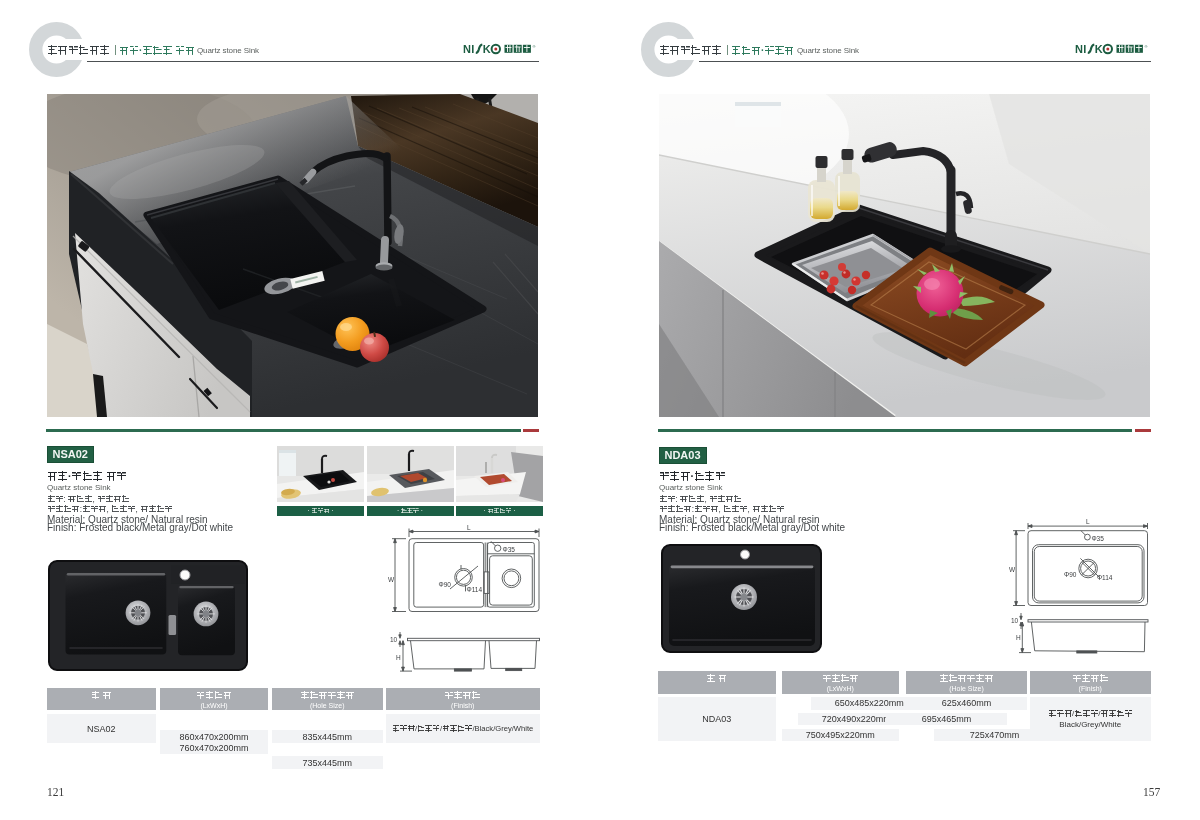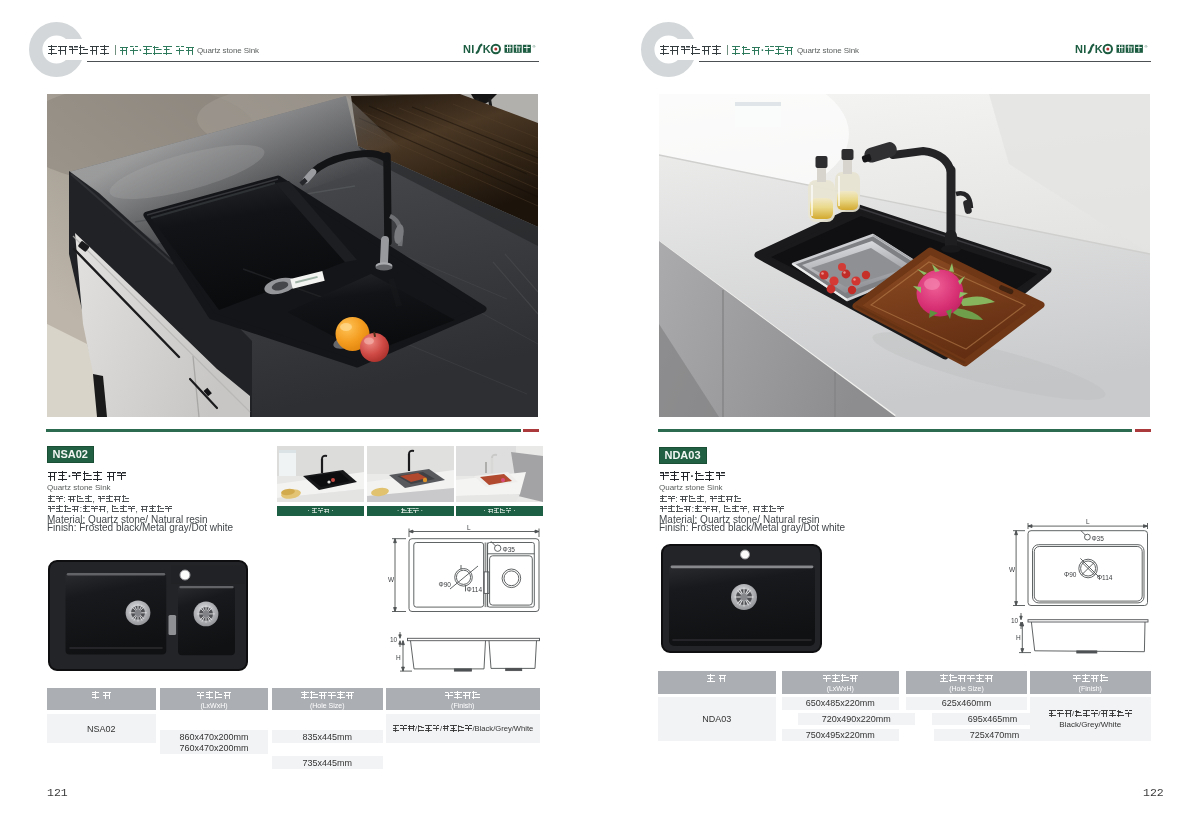--- a/index.html
+++ b/index.html
@@ -13,21 +13,21 @@
 .hdren{font-size:8px;letter-spacing:-0.1px;color:#5c615f}
 .mtitle{font-weight:bold;font-size:10.5px;color:#22262a}
 .men{font-size:8px;color:#585d5b}
 .minfo{font-size:8.2px;color:#43474a;line-height:10px}
 .minfoen{font-size:10px;color:#43474a;line-height:8.2px}
 .mbox{background:#226044;border:1px solid #1a4f36;color:#f2f6f3;font-size:11px;font-weight:bold;text-align:center;line-height:15px}
 .th{background:#abaeb3;color:#fff;text-align:center}
 .th .t1{font-size:9px;font-weight:bold;padding-top:3px}
 .th .t2{font-size:7px;margin-top:1px}
 .td{background:#f2f3f5;color:#333;font-size:9px;text-align:center;display:flex;align-items:center;justify-content:center}
-.pgnum{font-family:Liberation Mono, monospace;font-size:11.5px;color:#3a3a3a}
+.pgnum{font-family:Liberation Serif, serif;font-size:11.5px;color:#3a3a3a}
 .gbar{background:#1c5f45;color:#eef4ef;font-size:6.5px;text-align:center}
 </style></head>
 <body>
 
 <svg class="abs" style="left:25px;top:18px" width="64" height="64">
 <circle cx="31.5" cy="31.5" r="20.8" fill="none" stroke="#d3d7d9" stroke-width="13.4"></circle>
 <rect x="31.5" y="21" width="32" height="21" fill="#fff"></rect>
 </svg>
 
 <div class="abs hdrcn" style="left:47px;top:44px"><i class="j"></i><i class="j b"></i><i class="j c"></i><i class="j d"></i><i class="j b"></i><i class="j"></i></div>
@@ -684,27 +684,27 @@
     <div class="t1"><i class="j"></i><i class="j d"></i><i class="j b"></i><i class="j c"></i><i class="j"></i><i class="j b"></i></div>
     <div class="t2">(Hole Size)</div>
   </div>
 <div class="abs th" style="left:1030px;top:670.6px;width:120.5px;height:23px">
     <div class="t1"><i class="j c"></i><i class="j"></i><i class="j b"></i><i class="j d"></i></div>
     <div class="t2">(Finish)</div>
   </div>
 
 <div class="abs td" style="left:657.5px;top:697.2px;width:118.5px;height:44.2px">NDA03</div>
 
-<div class="abs td" style="left:782px;top:697.2px;width:116.5px;height:12.6px">650x485x220mm</div>
+<div class="abs td" style="left:811px;top:697.2px;width:116.5px;height:12.6px">650x485x220mm</div>
 <div class="abs td" style="left:798px;top:712.9px;width:116.5px;height:12.6px">720x490x220mm</div>
 <div class="abs td" style="left:782px;top:728.7px;width:116.5px;height:12.6px">750x495x220mm</div>
 
 <div class="abs td" style="left:906px;top:697.2px;width:121px;height:12.6px">625x460mm</div>
-<div class="abs td" style="left:932px;top:712.9px;width:121px;height:12.6px">695x465mm</div>
+<div class="abs td" style="left:886px;top:712.9px;width:121px;height:12.6px">695x465mm</div>
 <div class="abs td" style="left:934px;top:728.7px;width:121px;height:12.6px">725x470mm</div>
 
 <div class="abs td" style="left:1030px;top:697.2px;width:120.5px;height:44.2px;font-size:8px">
     <span style="line-height:11px"><i class="j"></i><i class="j c"></i><i class="j b"></i>/<i class="j d"></i><i class="j"></i><i class="j c"></i>/<i class="j b"></i><i class="j"></i><i class="j d"></i><i class="j c"></i><br>Black/Grey/White</span>
   </div>
 
 <div class="abs pgnum" style="left:47px;top:786px">121</div>
 
-<div class="abs pgnum" style="left:1143px;top:786px">122</div>
+<div class="abs pgnum" style="left:1143px;top:786px">157</div>
 
 </body></html>

